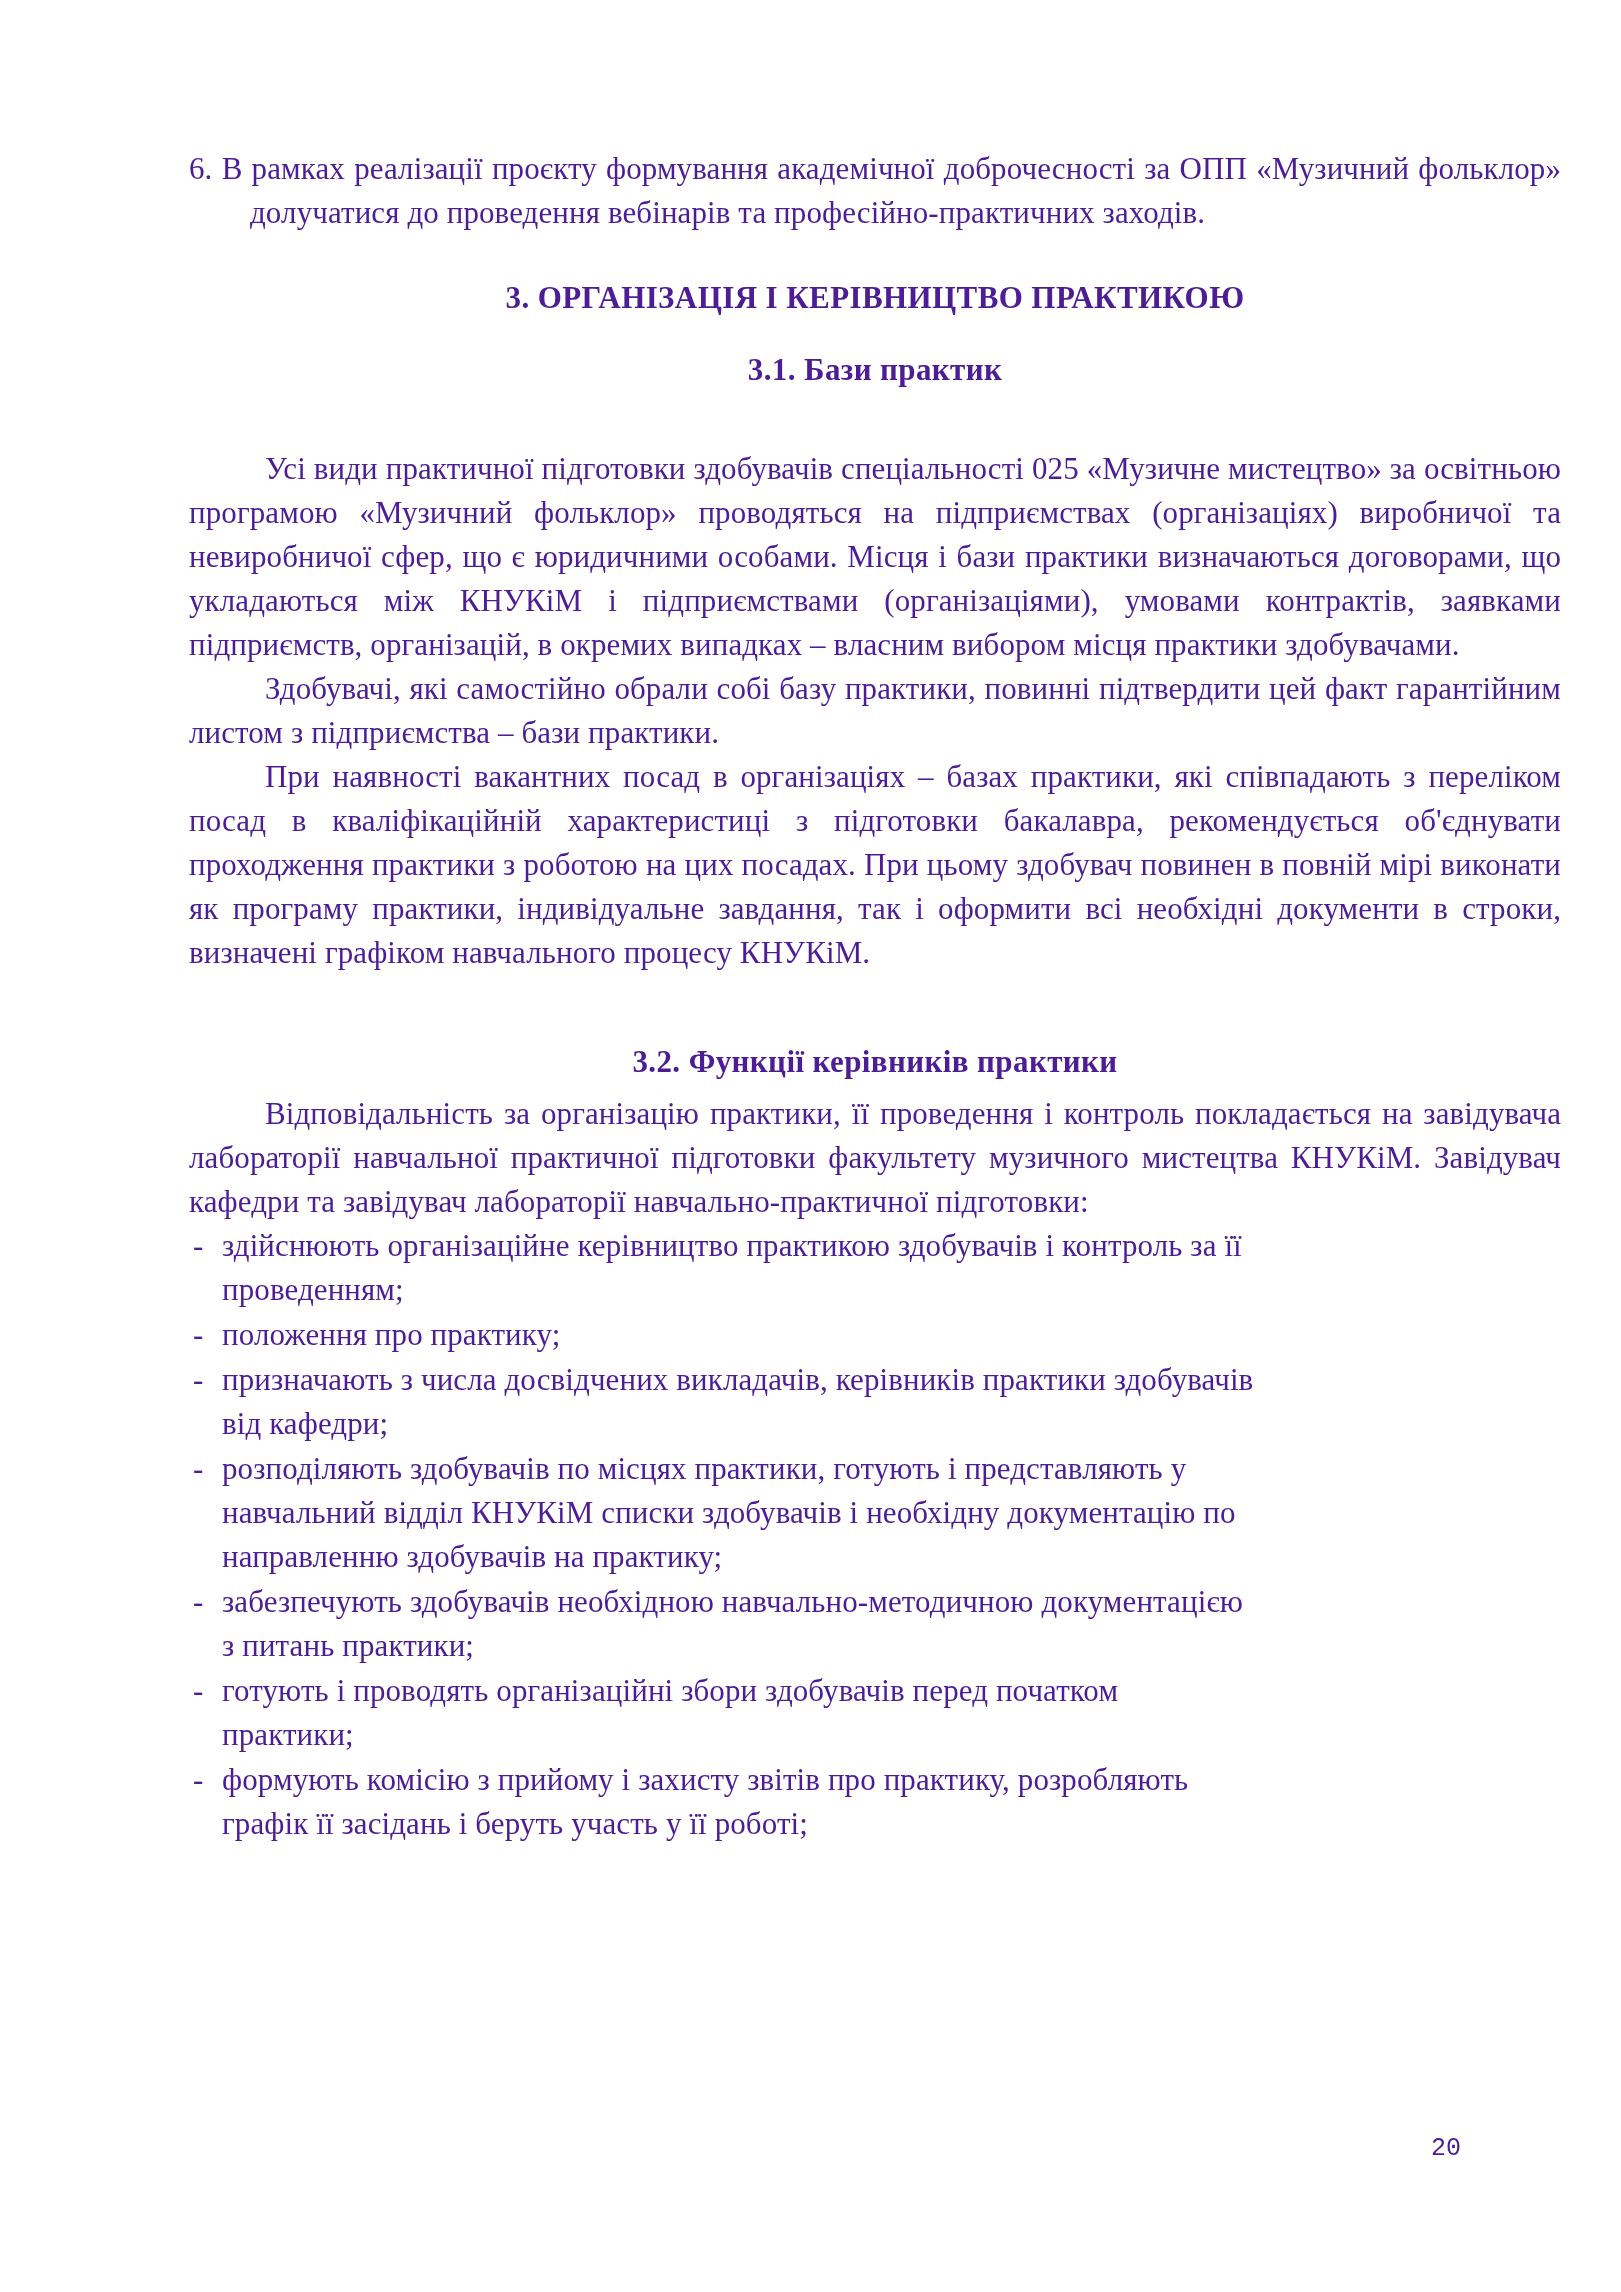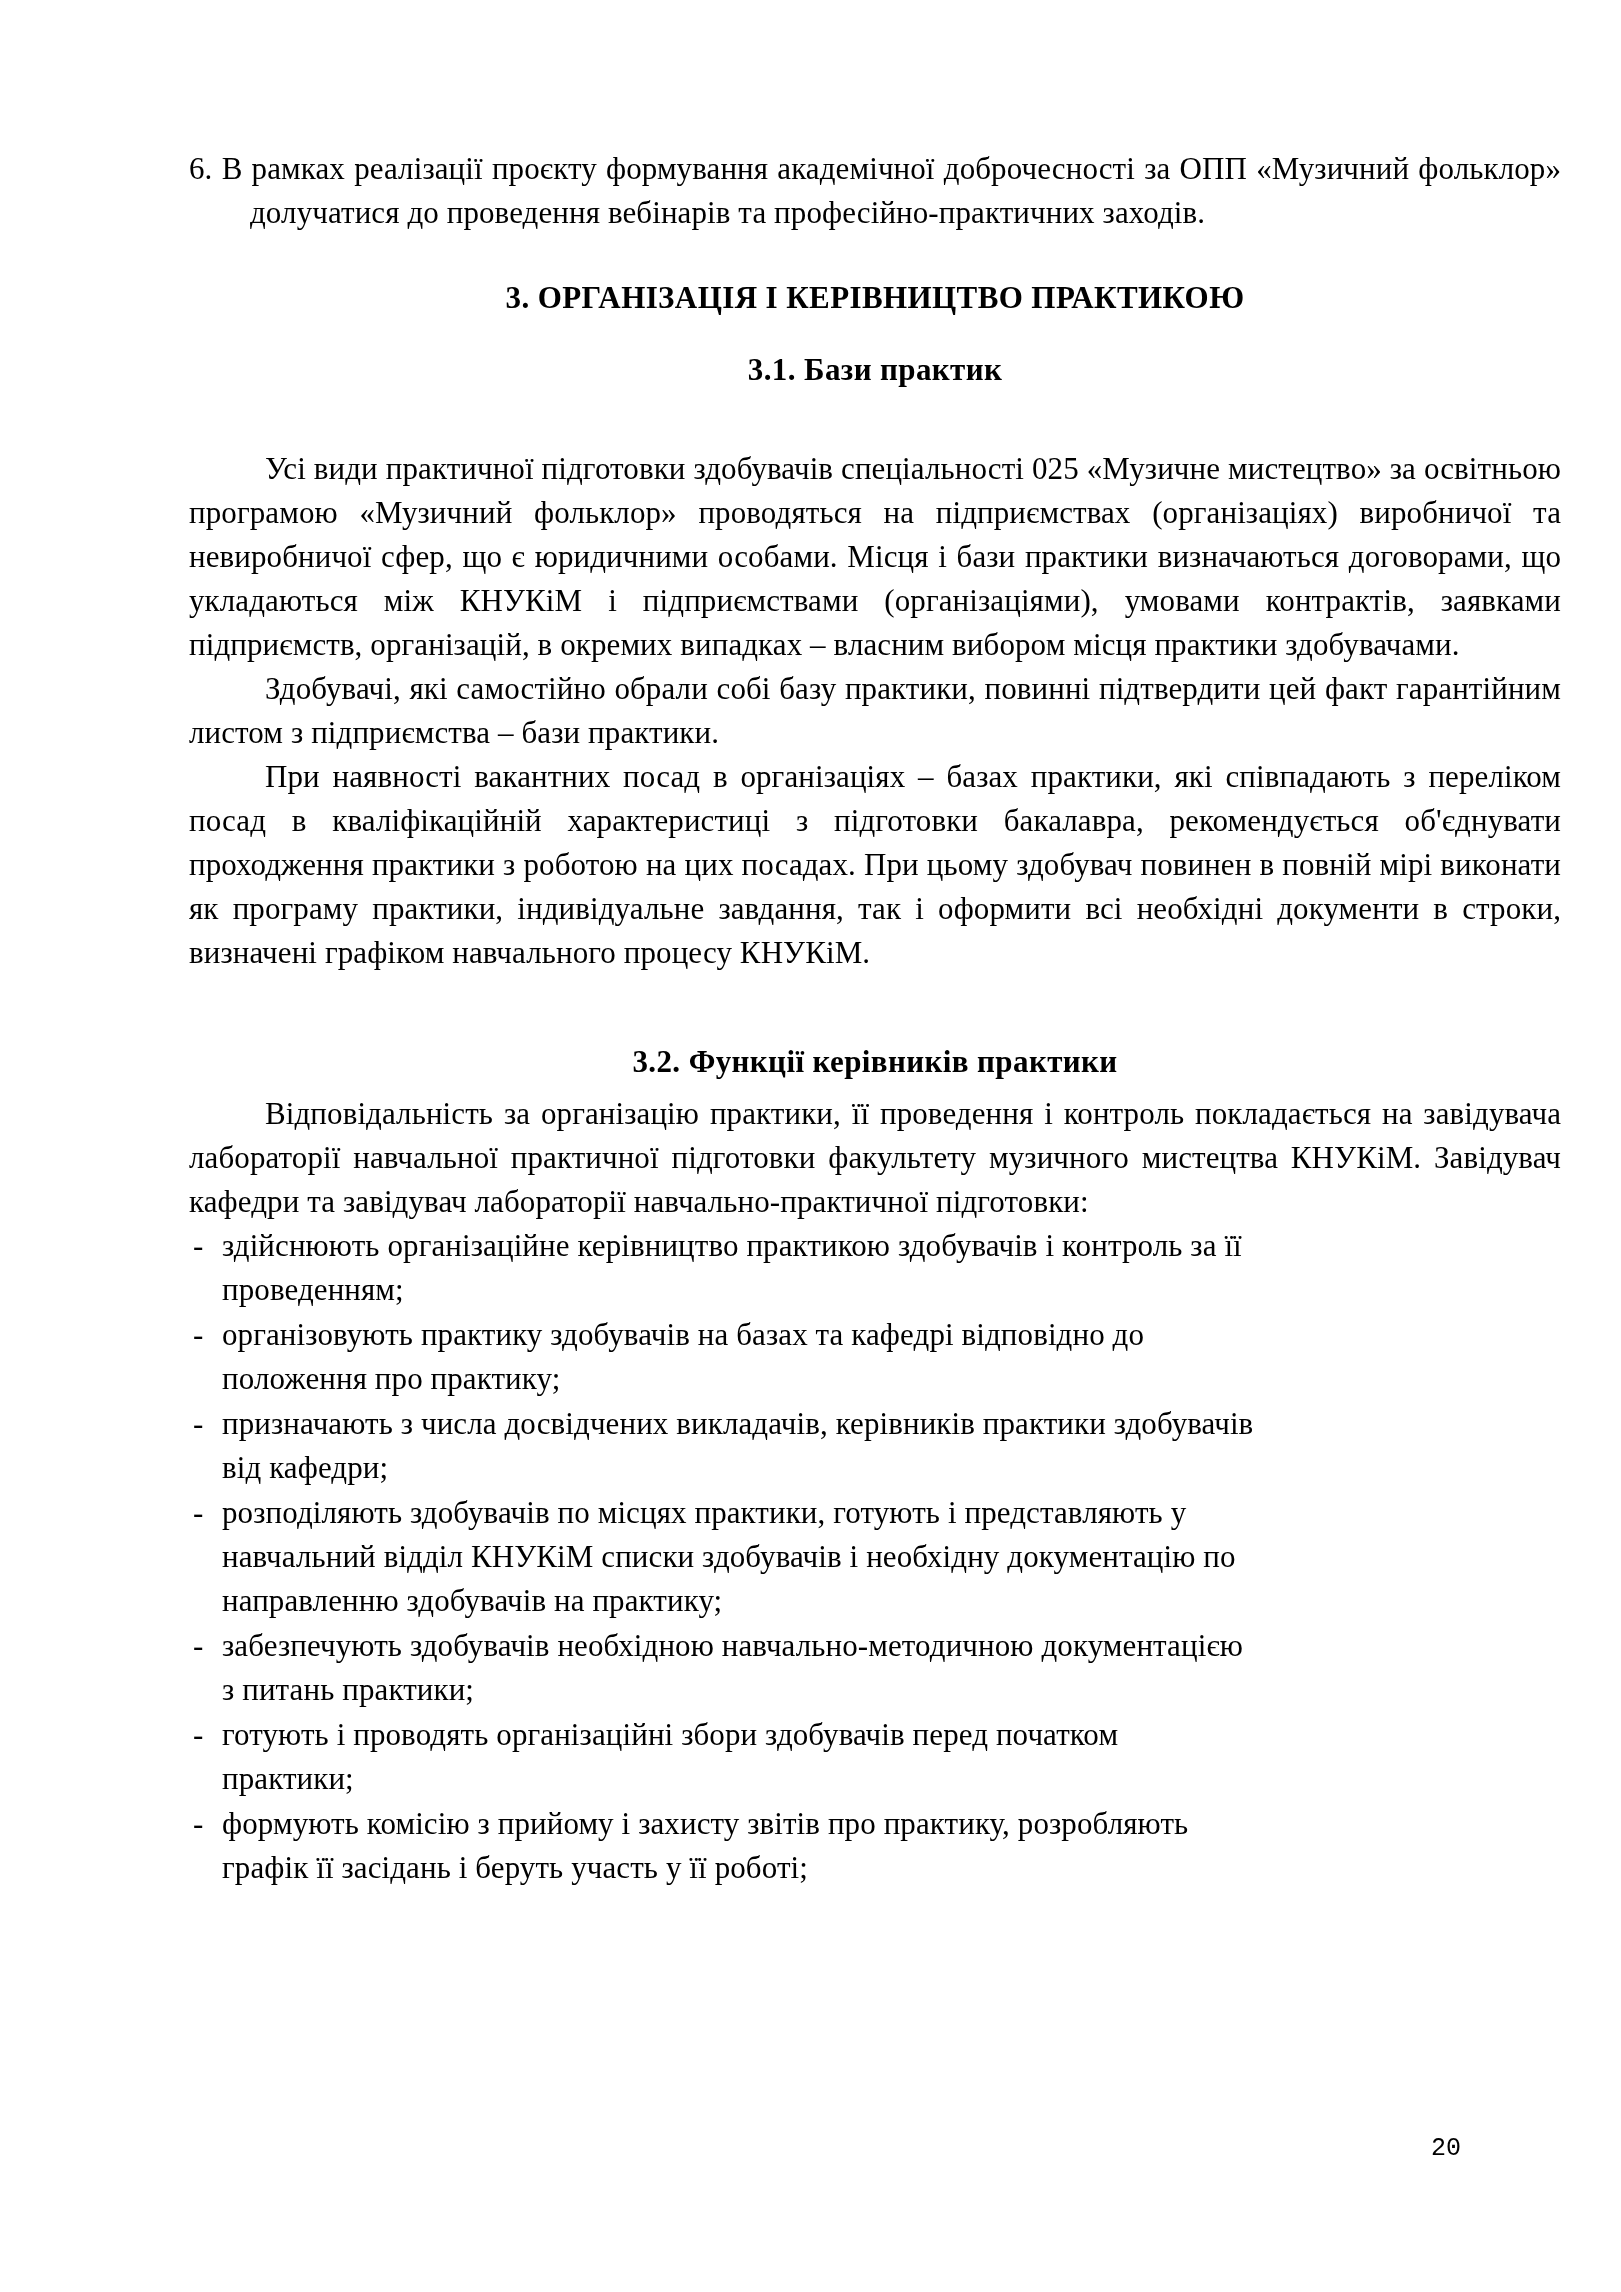--- a/index.html
+++ b/index.html
@@ -7,21 +7,21 @@
     padding: 0;
     background: #ffffff;
   }
   .page {
     position: relative;
     width: 1621px;
     height: 2293px;
     background: #ffffff;
     box-sizing: border-box;
     font-family: "Liberation Serif", "DejaVu Serif", serif;
-    color: #000000;
+    color: #4c1d95;
     overflow: hidden;
   }
   .content {
     position: absolute;
     left: 189px;
     top: 147px;
     width: 1372px;
   }
   p, .hd, .li {
     margin: 0;
@@ -121,21 +121,20 @@
       <li class="li">
         <span class="li-dash">-</span>
         <span class="li-text">
           <span>здійснюють організаційне керівництво практикою здобувачів і контроль за її</span>
           <span class="cont">проведенням;</span>
         </span>
       </li>
       <li class="li">
         <span class="li-dash">-</span>
         <span class="li-text">
-          <span>організовують практику здобувачів на базах та кафедрі відповідно до</span>
           <span class="cont">положення про практику;</span>
         </span>
       </li>
       <li class="li">
         <span class="li-dash">-</span>
         <span class="li-text">
           <span>призначають з числа досвідчених викладачів, керівників практики здобувачів</span>
           <span class="cont">від кафедри;</span>
         </span>
       </li>

